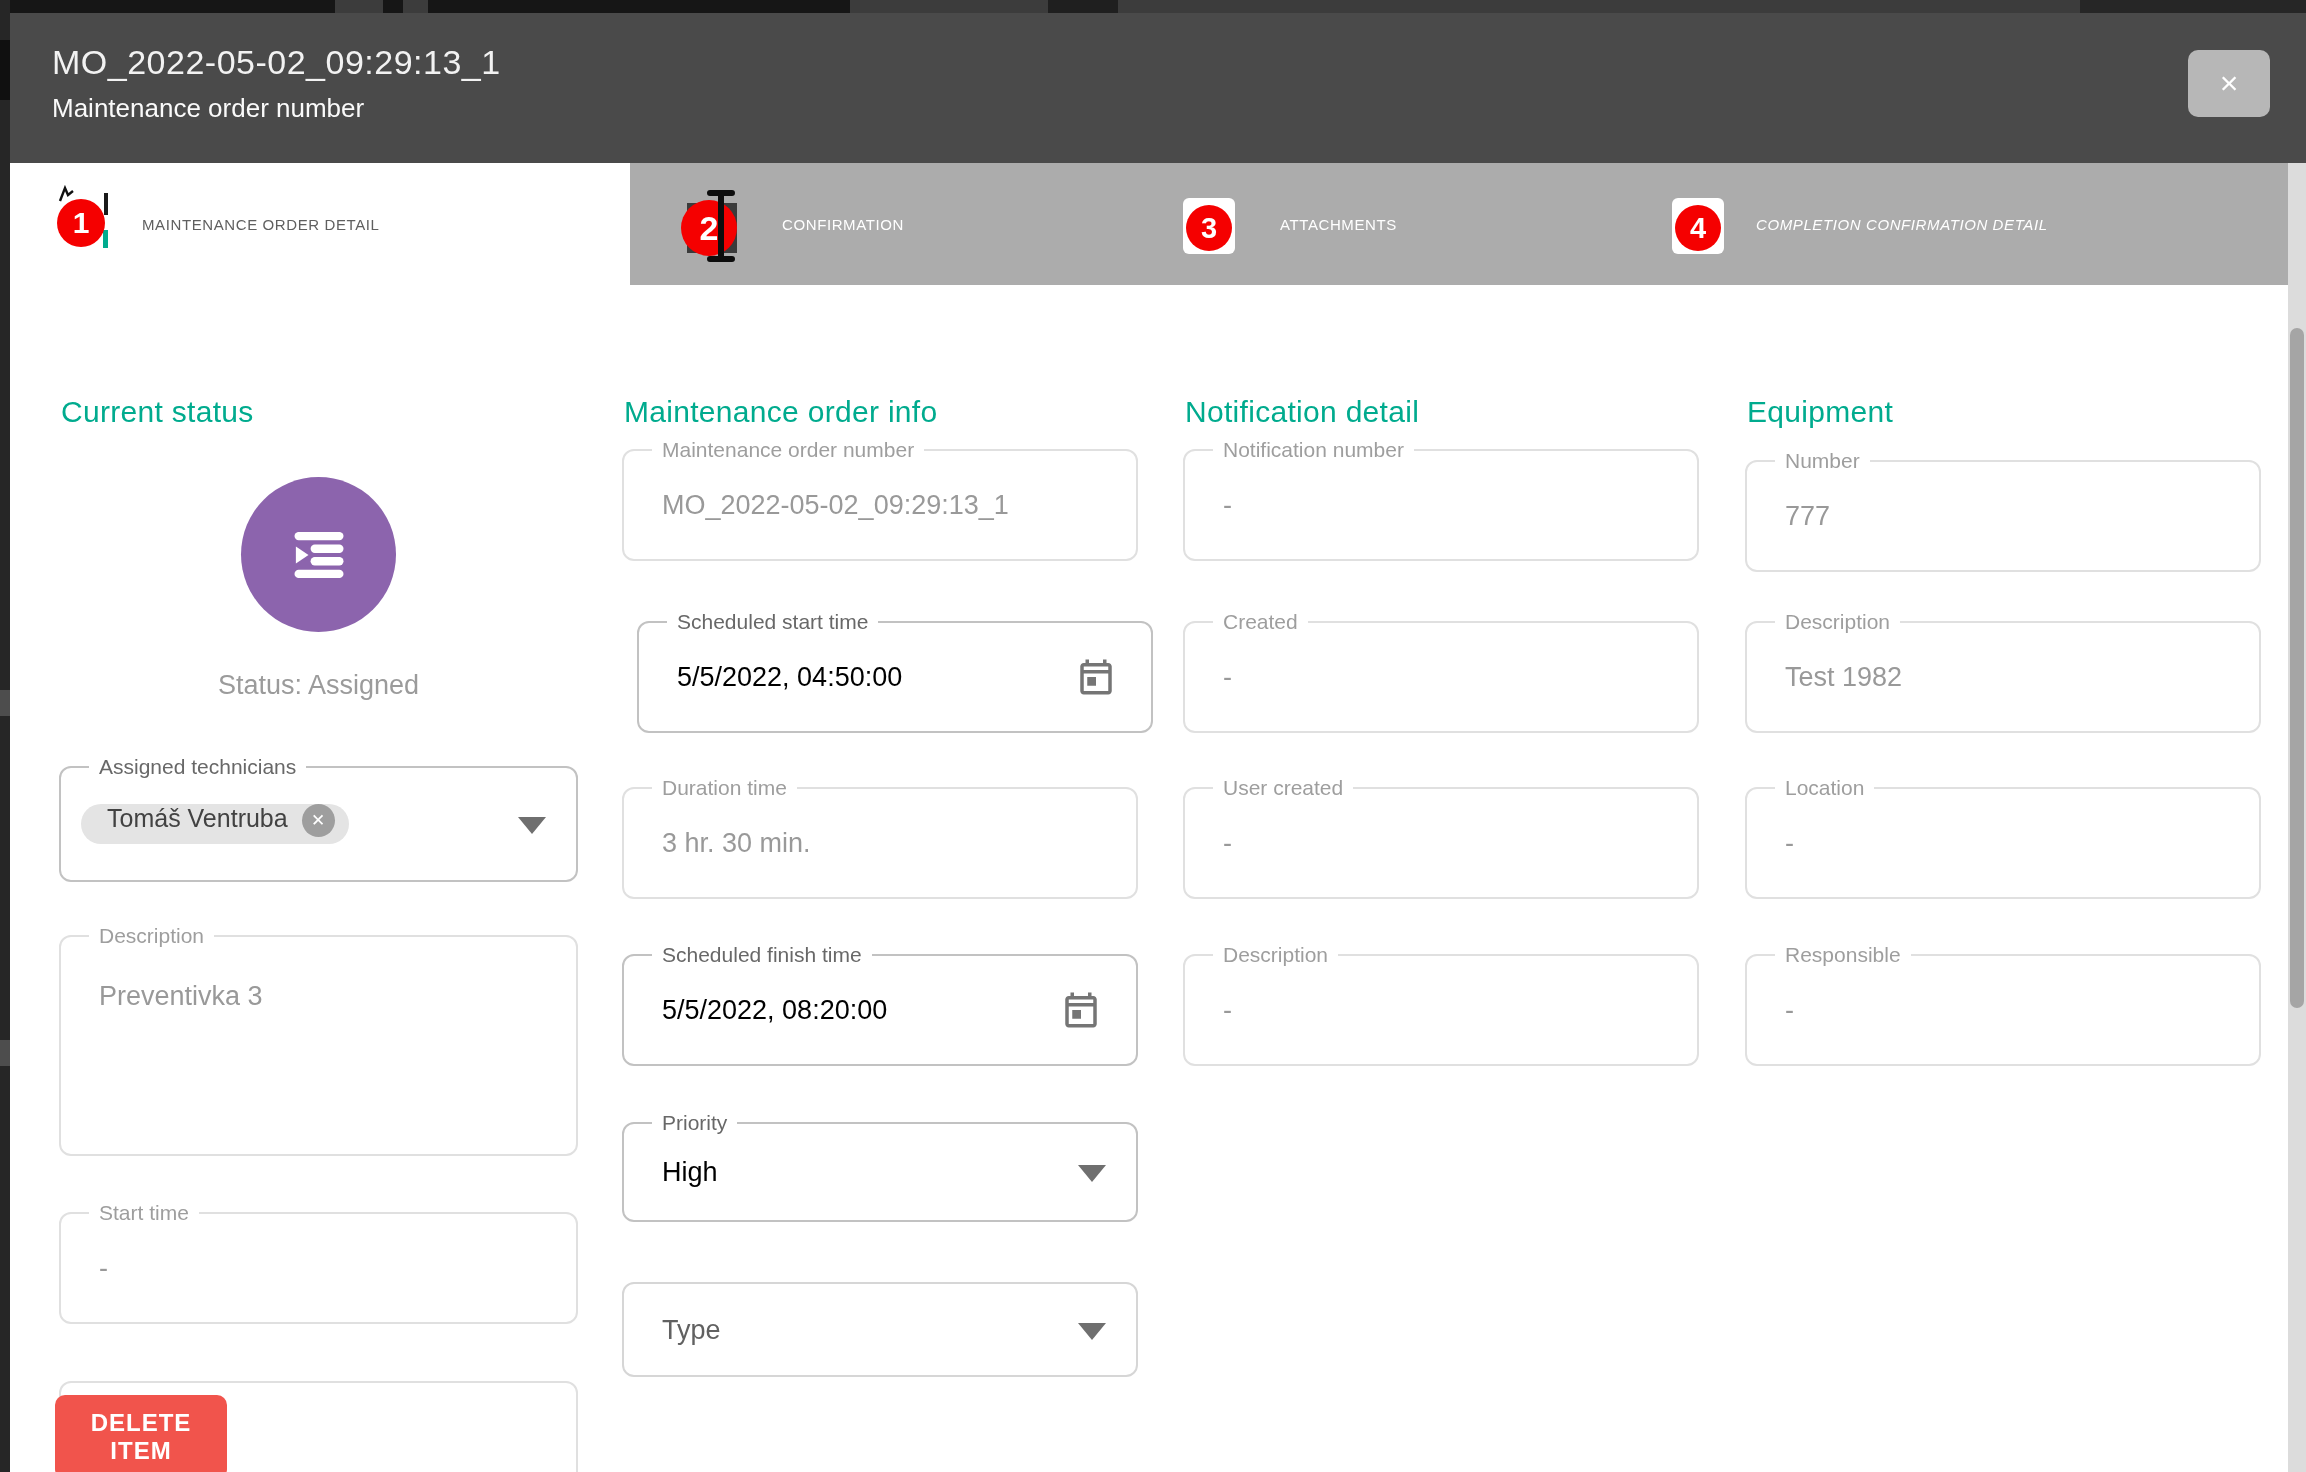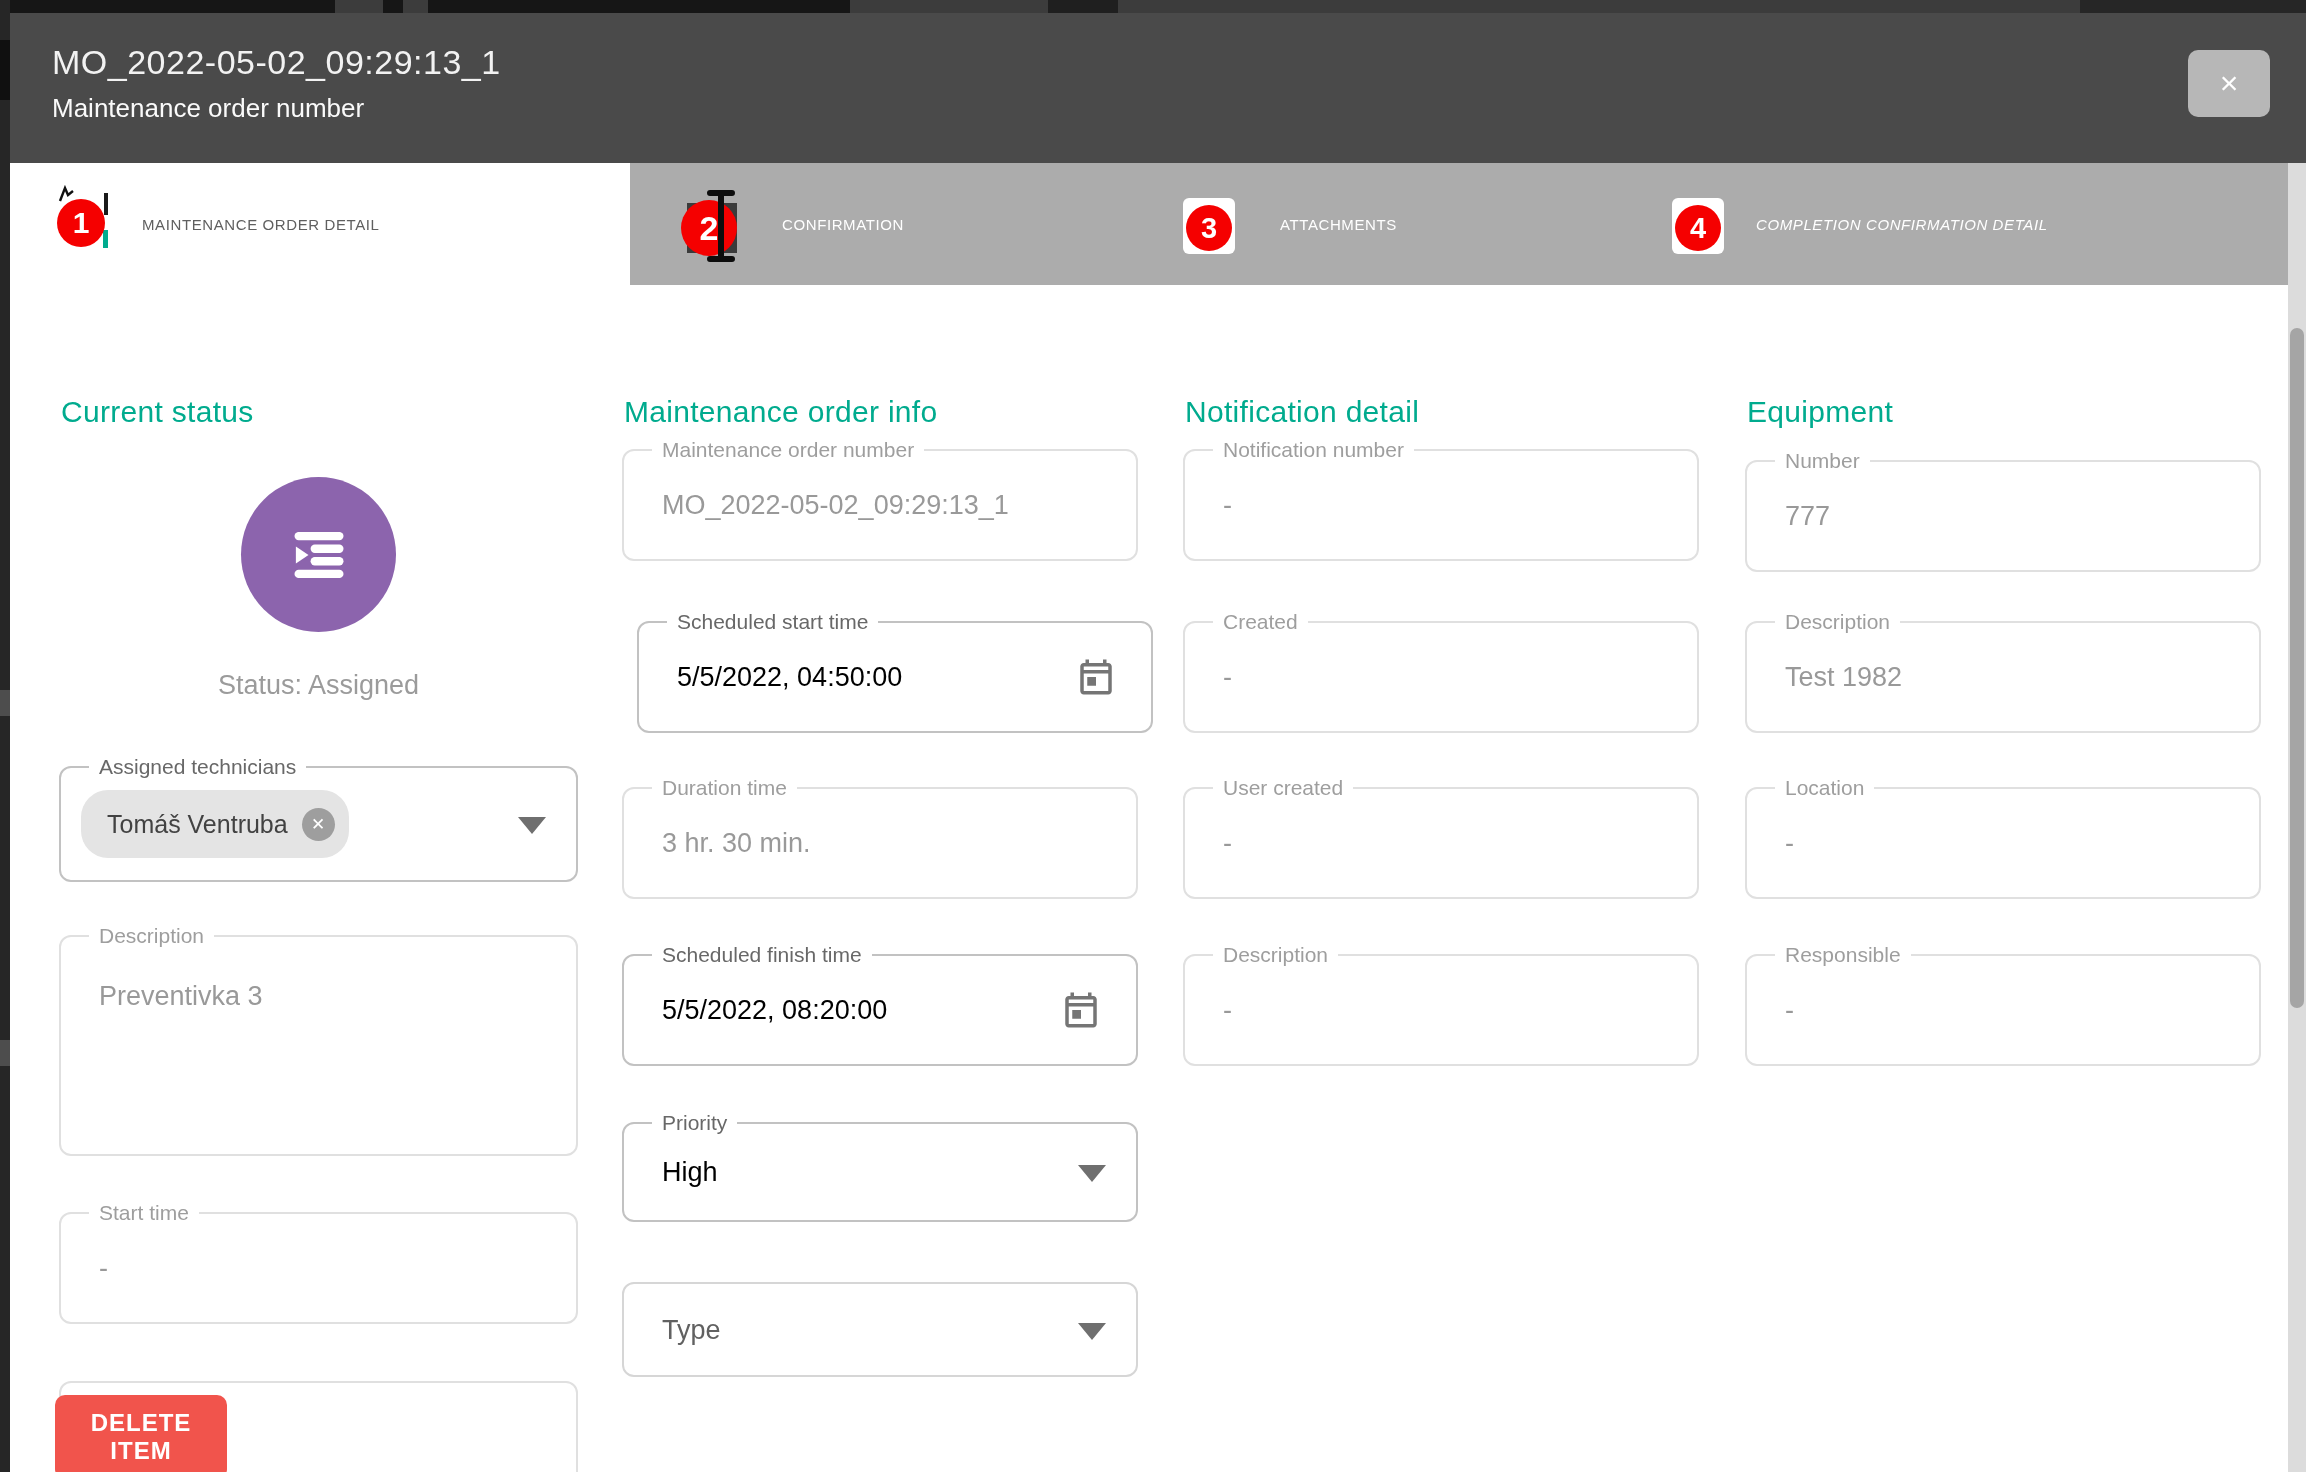--- a/index.html
+++ b/index.html
@@ -54,22 +54,22 @@
 
   .caret{position:absolute;right:30px;top:50%;margin-top:-7px;width:0;height:0;
          border-left:14px solid transparent;border-right:14px solid transparent;
          border-top:17px solid #6f6f6f;}
   .cal-icon{position:absolute;right:34px;top:50%;transform:translateY(-50%);width:42px;height:42px;}
 
   .status-circle{position:absolute;top:192px;width:155px;height:155px;border-radius:50%;background:#8C64AD;
                  display:flex;align-items:center;justify-content:center;}
   .status-text{position:absolute;top:385px;left:0;width:100%;text-align:center;font-size:27px;color:#9b9b9b;}
 
-  .chip{position:absolute;left:20px;top:50%;transform:translateY(-50%);height:68px;background:#e4e4e4;
-        border-radius:27px;display:flex;align-items:center;padding:0 14px 0 26px;
+  .chip{position:absolute;left:20px;top:50%;transform:translateY(-50%);height:40px;background:#e4e4e4;
+        border-radius:27px;display:flex;align-items:flex-start;padding:0 14px 0 26px;
         font-size:25px;color:#424242;white-space:nowrap;}
   .chip-x{width:33px;height:33px;border-radius:50%;background:#9e9e9e;color:#fff;display:flex;
           align-items:center;justify-content:center;font-size:17px;margin-left:14px;cursor:pointer;}
 
   .delete-btn{position:absolute;left:45px;top:1110px;width:172px;height:84px;background:#F1544C;
               border:none;border-radius:10px;color:#fff;font-size:24px;font-weight:bold;
               letter-spacing:1px;font-family:"Liberation Sans",sans-serif;cursor:pointer;}
   .ibeam{position:absolute;pointer-events:none;}
   .tiny-cursor{position:absolute;pointer-events:none;}
 </style>

